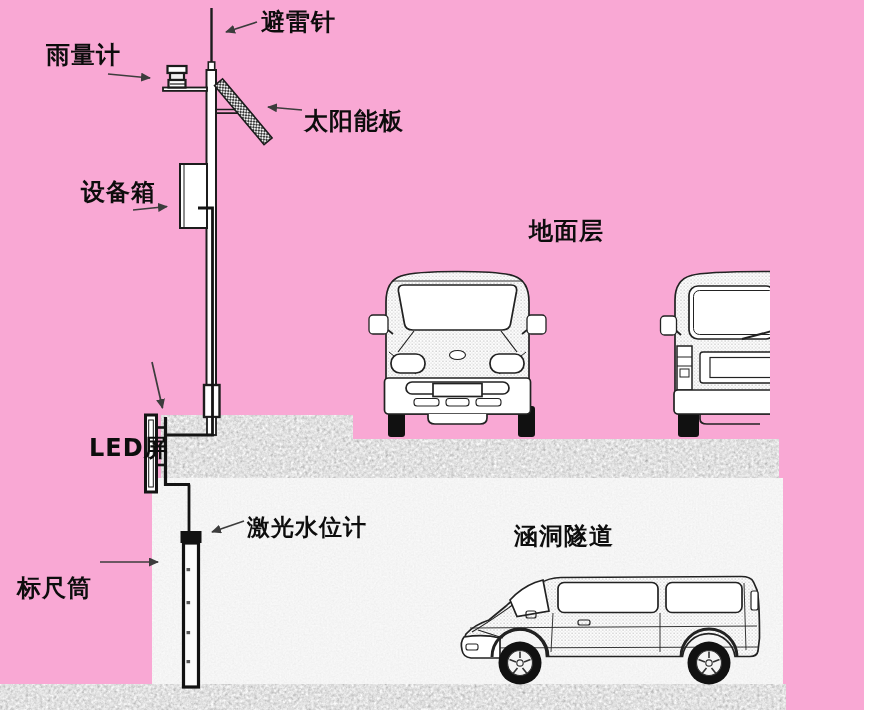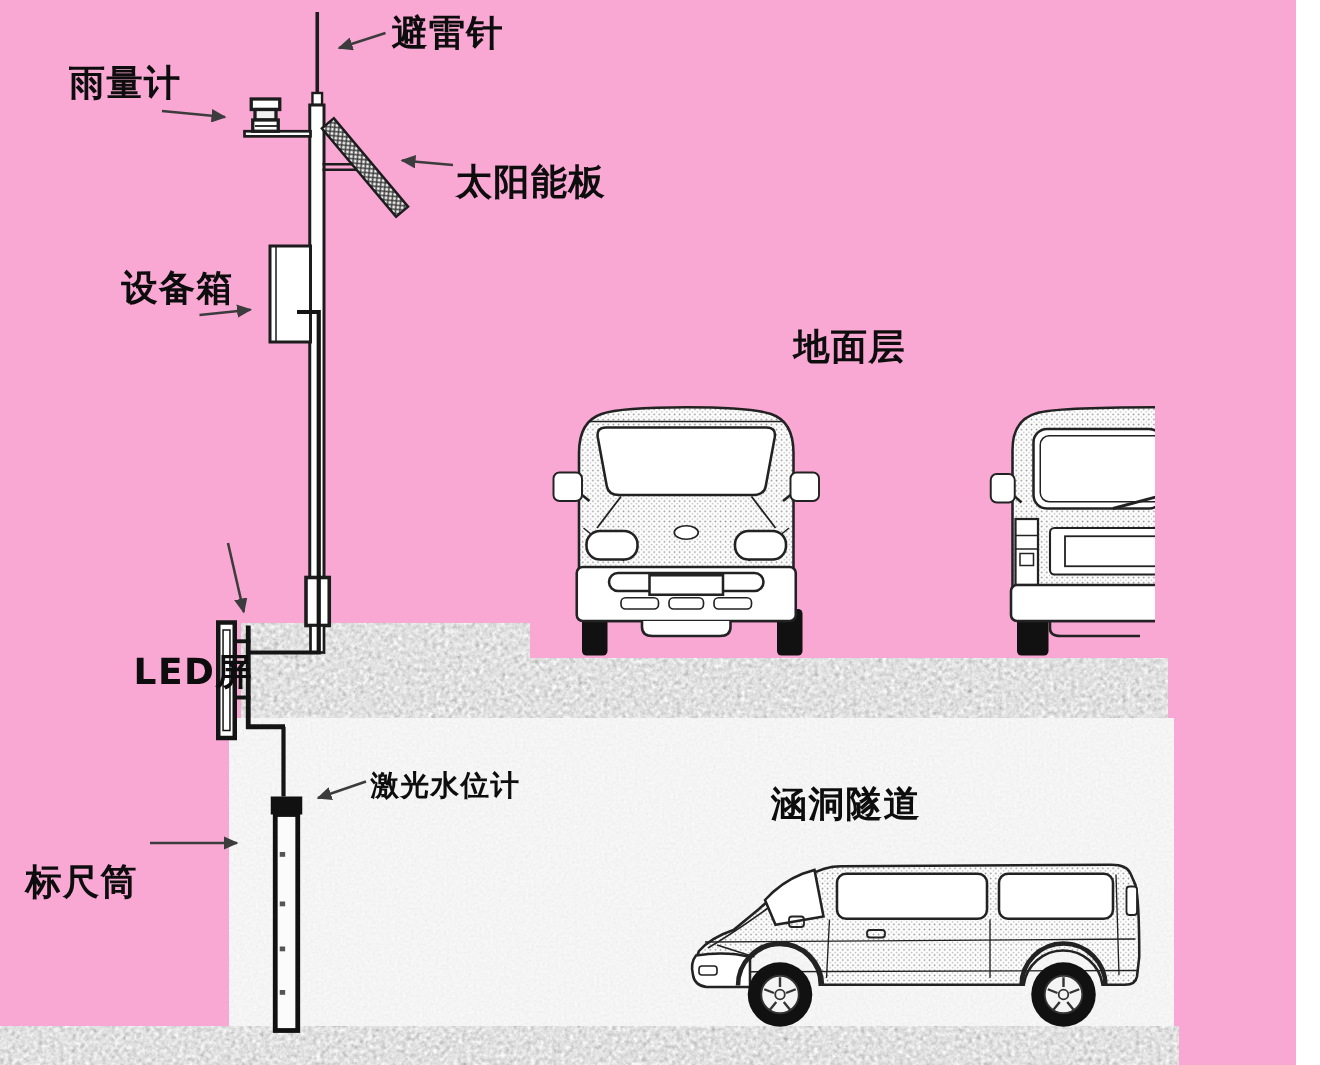--- a/index.html
+++ b/index.html
@@ -7,21 +7,21 @@
     position:relative;width:864px;height:710px;background:#f9a8d4;overflow:hidden;
     font-family:"DejaVu Sans","Liberation Sans",sans-serif;
     text-decoration:underline;
   }
   .stage svg{position:absolute;left:0;top:0;}
   .lbl{
     position:absolute;font-weight:700;font-size:24px;line-height:1.05;
     color:#0d0d0d;white-space:nowrap;letter-spacing:1px;
     font-family:"DejaVu Sans","Liberation Sans",sans-serif;
   }
-  .lbl.small{font-size:19px;}
+  .lbl.small{font-size:23px;}
 </style>
 </head>
 <body>
 
 <div class="stage">
 
   <svg width="880" height="710" viewBox="0 0 880 710" aria-hidden="true">
     <defs>
 
       <filter id="speckDark" x="-2%" y="-2%" width="104%" height="104%">

